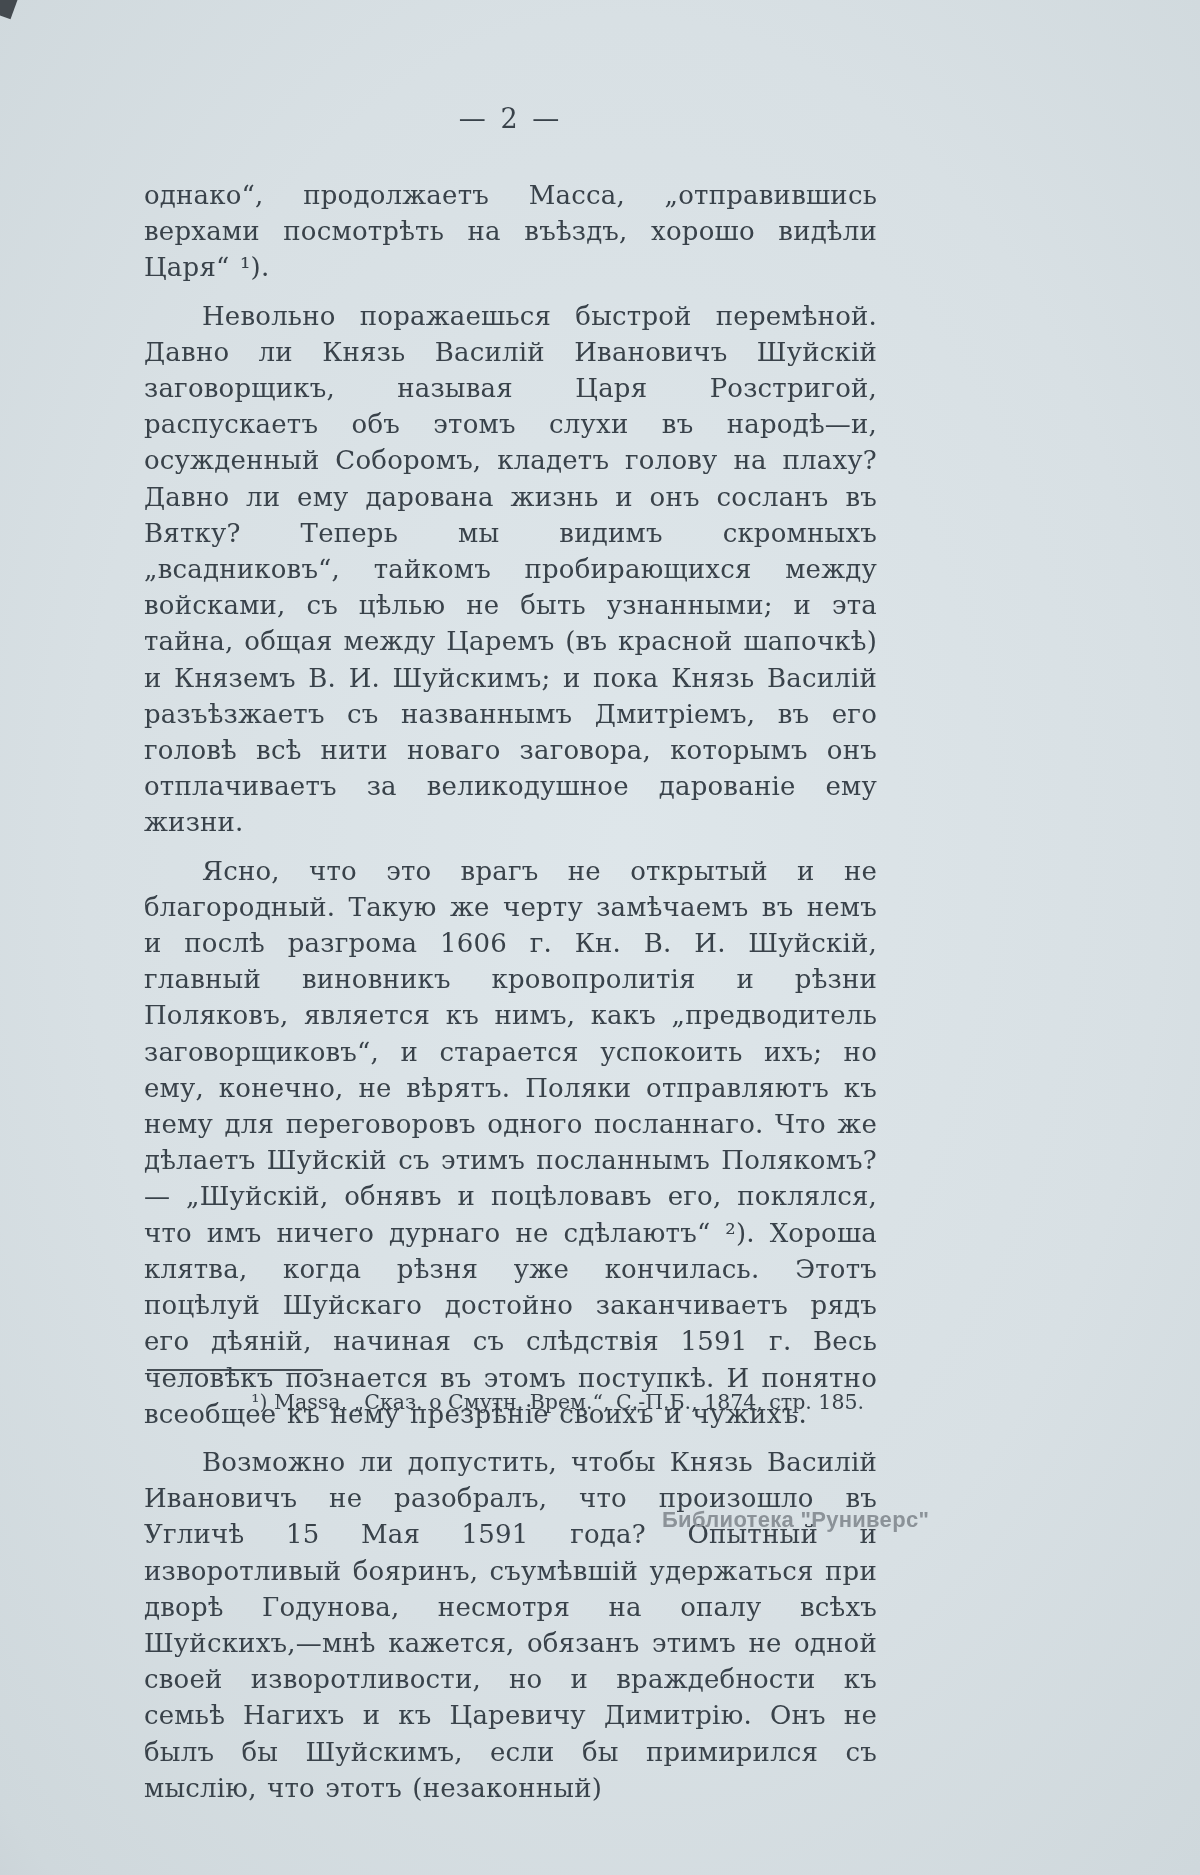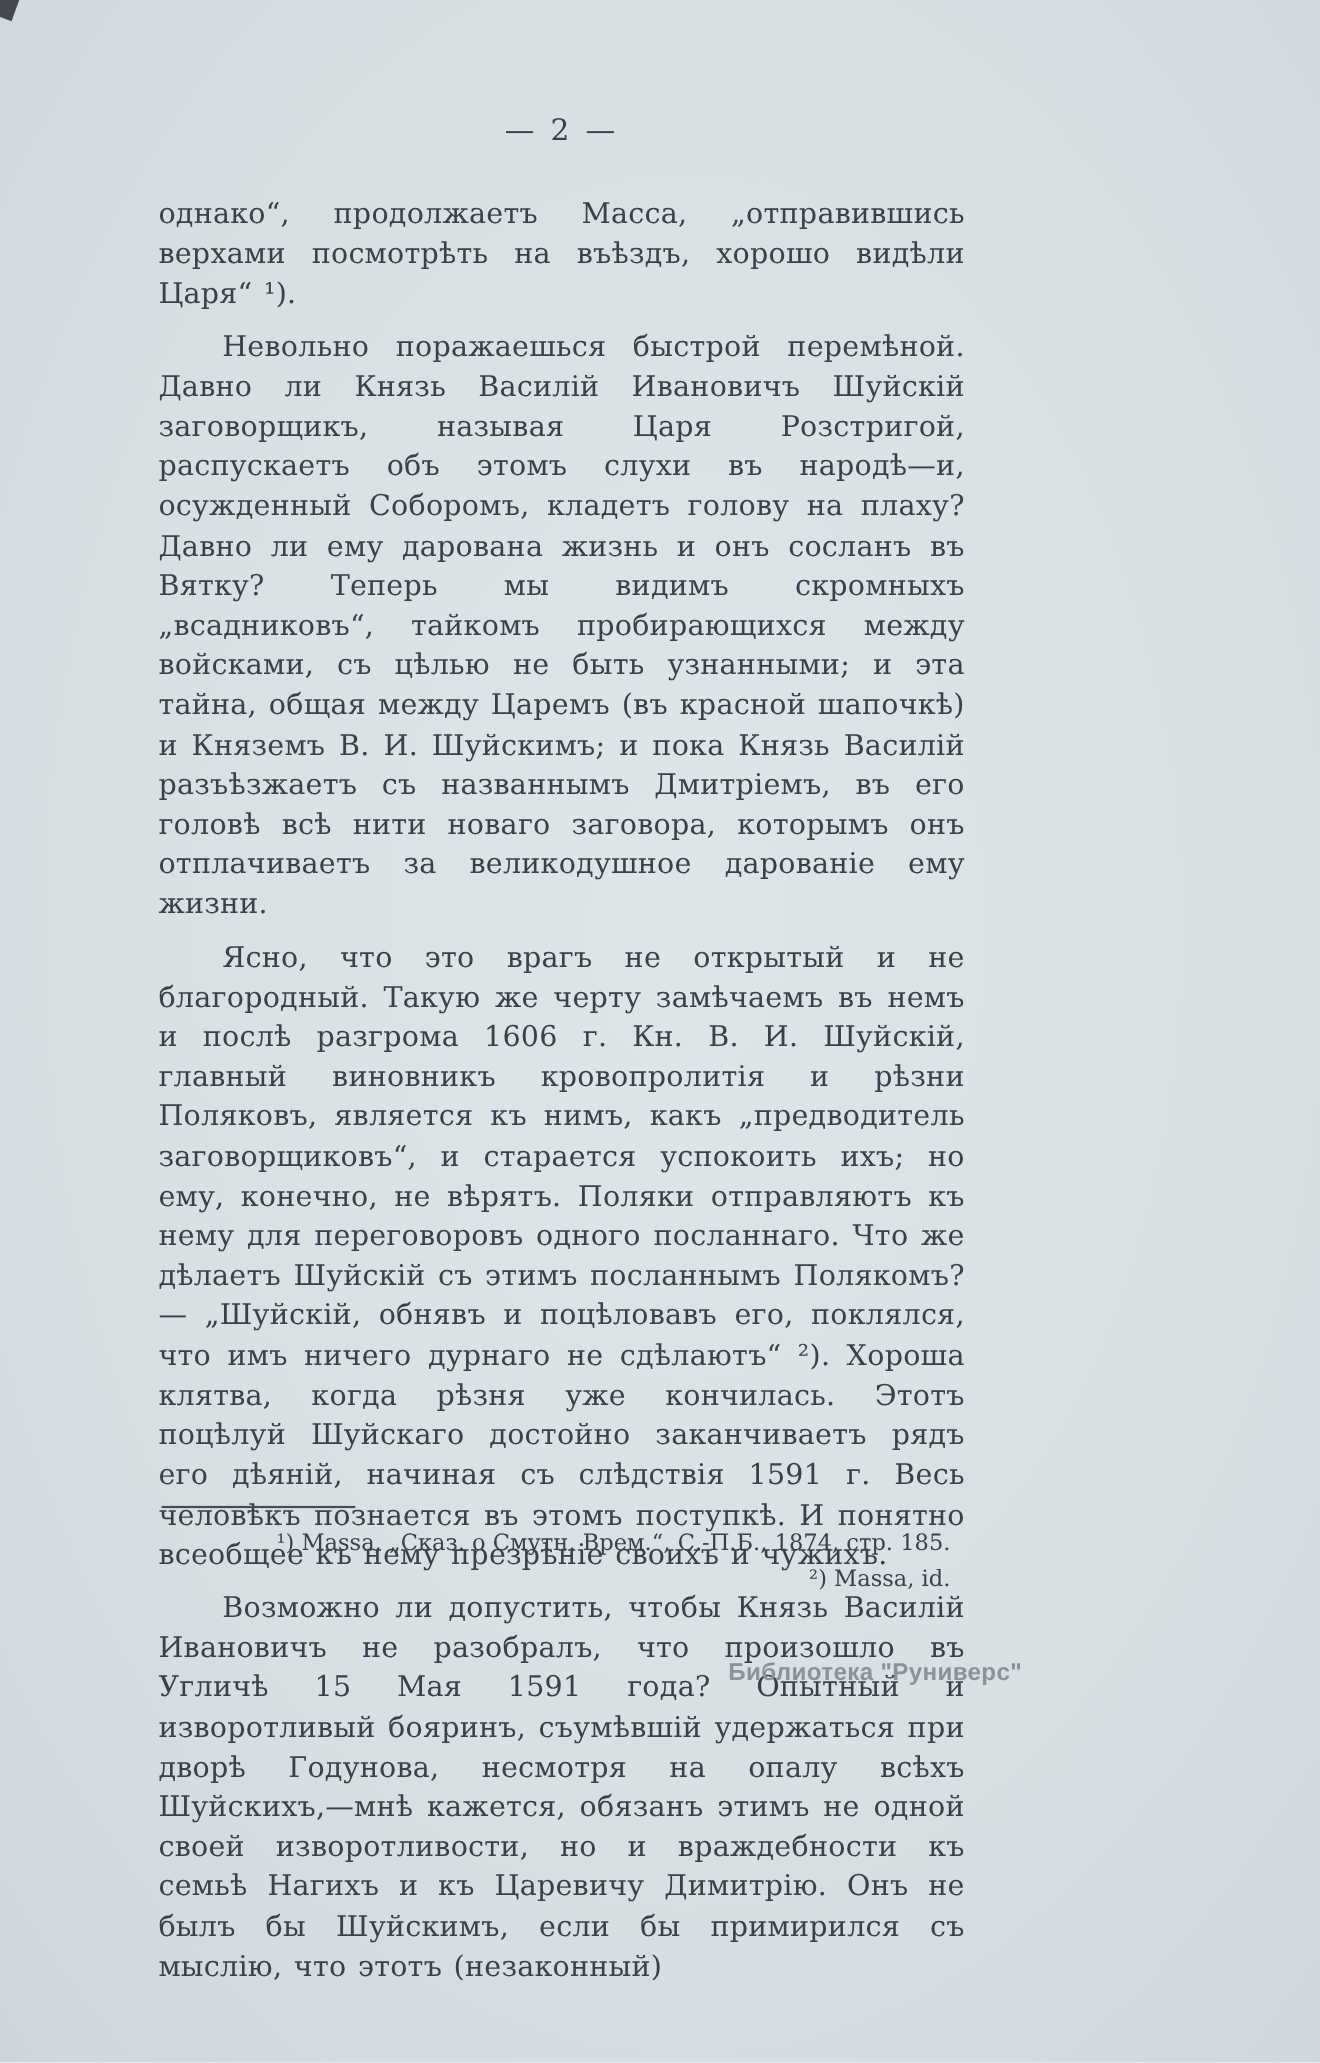--- a/index.html
+++ b/index.html
@@ -67,16 +67,15 @@
   <p class="no-indent">однако“, продолжаетъ Масса, „отправившись верхами посмотрѣть на въѣздъ, хорошо видѣли Царя“ ¹).</p>
   <p>Невольно поражаешься быстрой перемѣной. Давно ли Князь Василій Ивановичъ Шуйскій заговорщикъ, называя Царя Розстригой, распускаетъ объ этомъ слухи въ народѣ—и, осужденный Соборомъ, кладетъ голову на плаху? Давно ли ему дарована жизнь и онъ сосланъ въ Вятку? Теперь мы видимъ скромныхъ „всадниковъ“, тайкомъ пробирающихся между войсками, съ цѣлью не быть узнанными; и эта тайна, общая между Царемъ (въ красной шапочкѣ) и Княземъ В. И. Шуйскимъ; и пока Князь Василій разъѣзжаетъ съ названнымъ Дмитріемъ, въ его головѣ всѣ нити новаго заговора, которымъ онъ отплачиваетъ за великодушное дарованіе ему жизни.</p>
   <p>Ясно, что это врагъ не открытый и не благородный. Такую же черту замѣчаемъ въ немъ и послѣ разгрома 1606 г. Кн. В. И. Шуйскій, главный виновникъ кровопролитія и рѣзни Поляковъ, является къ нимъ, какъ „предводитель заговорщиковъ“, и старается успокоить ихъ; но ему, конечно, не вѣрятъ. Поляки отправляютъ къ нему для переговоровъ одного посланнаго. Что же дѣлаетъ Шуйскій съ этимъ посланнымъ Полякомъ? — „Шуйскій, обнявъ и поцѣловавъ его, поклялся, что имъ ничего дурнаго не сдѣлаютъ“ ²). Хороша клятва, когда рѣзня уже кончилась. Этотъ поцѣлуй Шуйскаго достойно заканчиваетъ рядъ его дѣяній, начиная съ слѣдствія 1591 г. Весь человѣкъ познается въ этомъ поступкѣ. И понятно всеобщее къ нему презрѣніе своихъ и чужихъ.</p>
   <p>Возможно ли допустить, чтобы Князь Василій Ивановичъ не разобралъ, что произошло въ Угличѣ 15 Мая 1591 года? Опытный и изворотливый бояринъ, съумѣвшій удержаться при дворѣ Годунова, несмотря на опалу всѣхъ Шуйскихъ,—мнѣ кажется, обязанъ этимъ не одной своей изворотливости, но и враждебности къ семьѣ Нагихъ и къ Царевичу Димитрію. Онъ не былъ бы Шуйскимъ, если бы примирился съ мыслію, что этотъ (незаконный)</p>
 </div>
 
 <div class="footnote-rule"></div>
 
 <div class="footnotes">
   <div>¹) Massa, „Сказ. о Смутн. Врем.“, С.-П.Б., 1874, стр. 185.</div>
-  <div>²) Massa, id.</div>
 </div>
 
 <div class="watermark">Библиотека "Руниверс"</div>
 
 </body></html>

